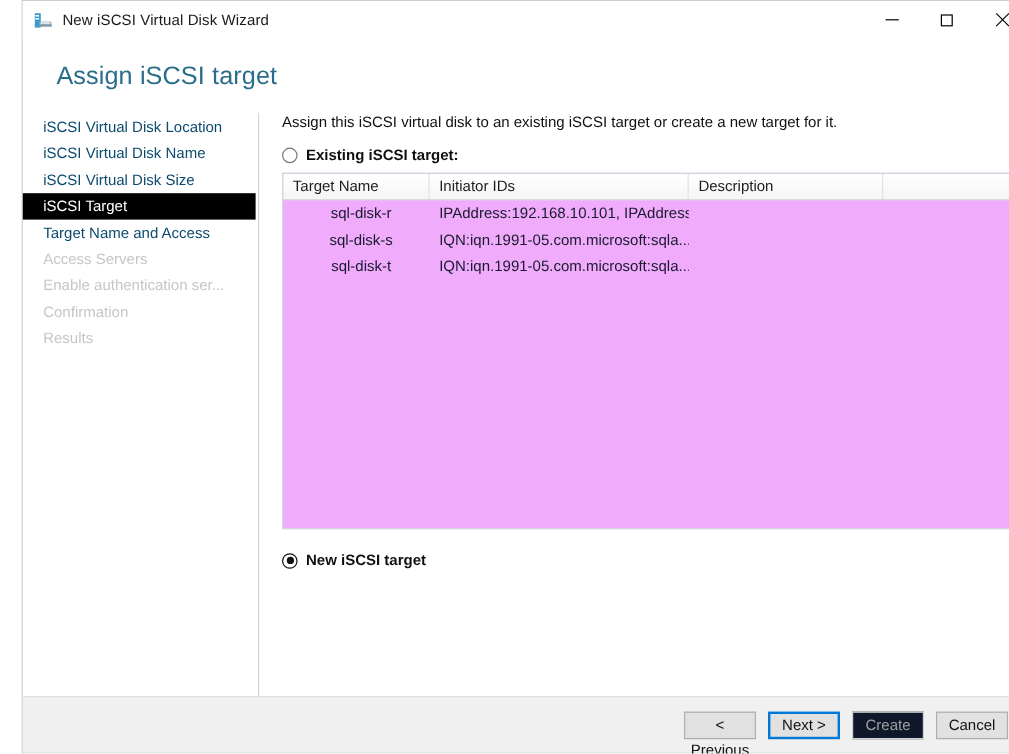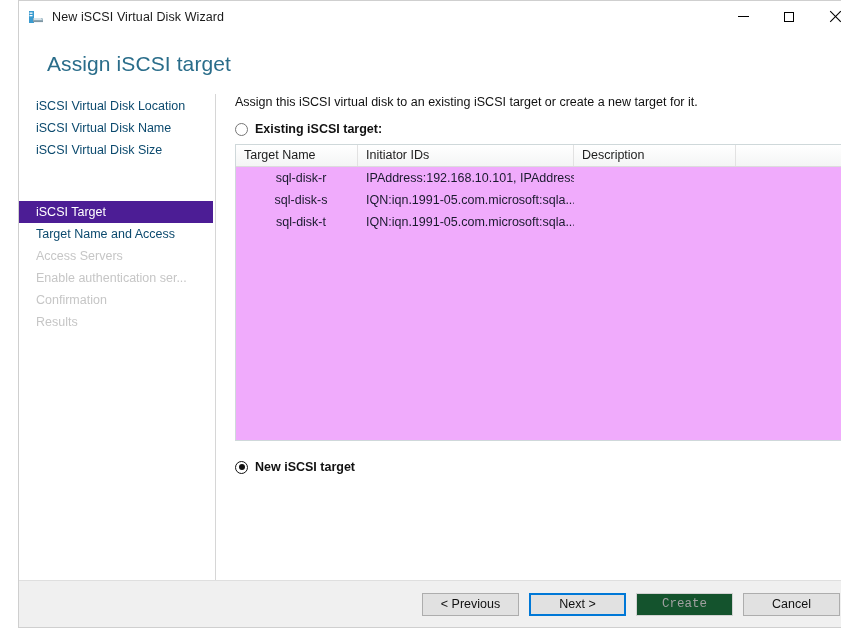--- a/index.html
+++ b/index.html
@@ -111,23 +111,22 @@
     line-height: 22px;
     padding-left: 17px;
     font-size: 12.5px;
     color: #0c4a6e;
     white-space: nowrap;
     overflow: hidden;
     margin-right: 2px;
     cursor: default;
   }
   .nav-item.selected {
-    background: #4c1d95;
+    background: #000000;
     color: #ffffff;
-    margin-top: 40px;
   }
   .nav-item.disabled {
     color: #c6c6c6;
   }
 
   
   .main {
     flex: 1;
     padding: 0 0 0 19px;
     box-sizing: border-box;
@@ -231,44 +230,43 @@
     min-height: 47px;
     background: #f0f0f0;
     border-top: 1px solid #dfdfdf;
     display: flex;
     align-items: center;
     justify-content: flex-end;
     padding-right: 18px;
     box-sizing: border-box;
   }
   .btn {
-    width: 97px;
+    width: 60px;
     height: 23px;
     font-family: "Liberation Sans", sans-serif;
     font-size: 12.5px;
     color: #111111;
     background: #e1e1e1;
     border: 1px solid #adadad;
     box-sizing: border-box;
     margin-left: 10px;
     cursor: default;
     line-height: 21px;
     text-align: center;
     padding: 0;
   }
   .btn.default {
     border: 2px solid #0078d7;
     background: #e1e1e1;
     line-height: 19px;
   }
   .btn.disabled {
     color: #a0a0a0;
-    background: #14532d;
+    background: #0f172a;
     border-color: #d2d2d2;
-    font-family: Liberation Mono, monospace;
   }
 </style>
 </head>
 <body>
 
 <div class="window">
 
   <div class="titlebar">
     <div class="titlebar-icon">
       <svg width="16" height="16" viewBox="0 0 16 16" xmlns="http://www.w3.org/2000/svg">

